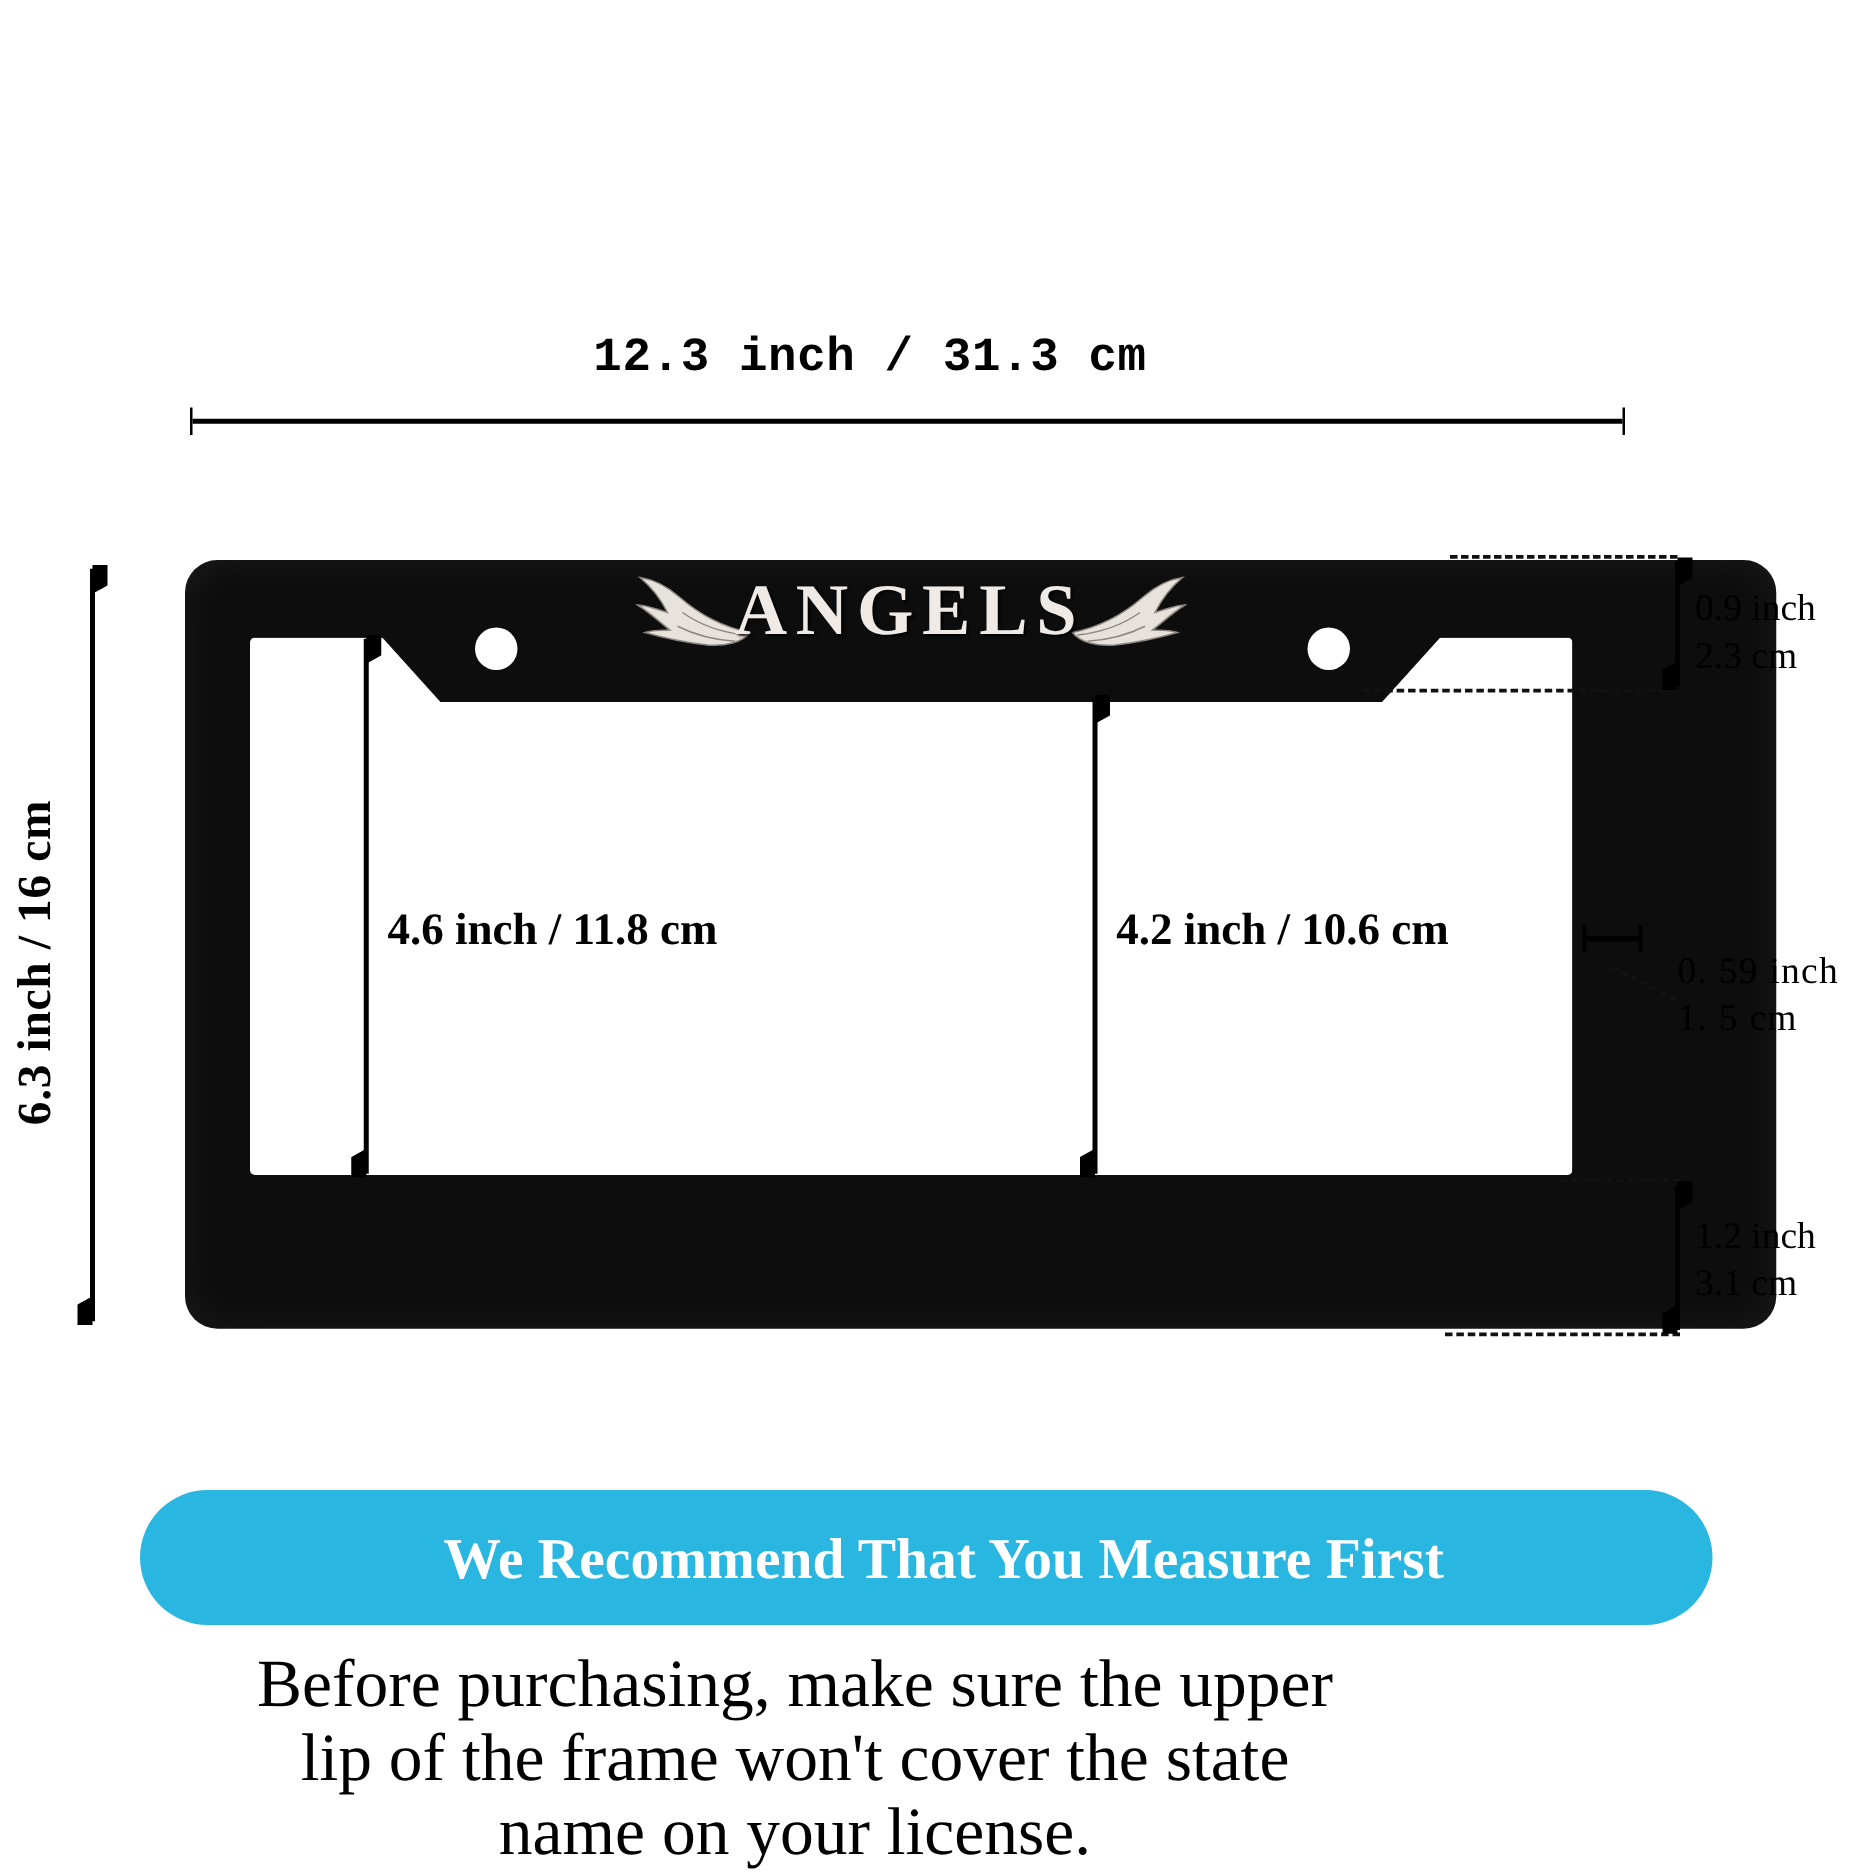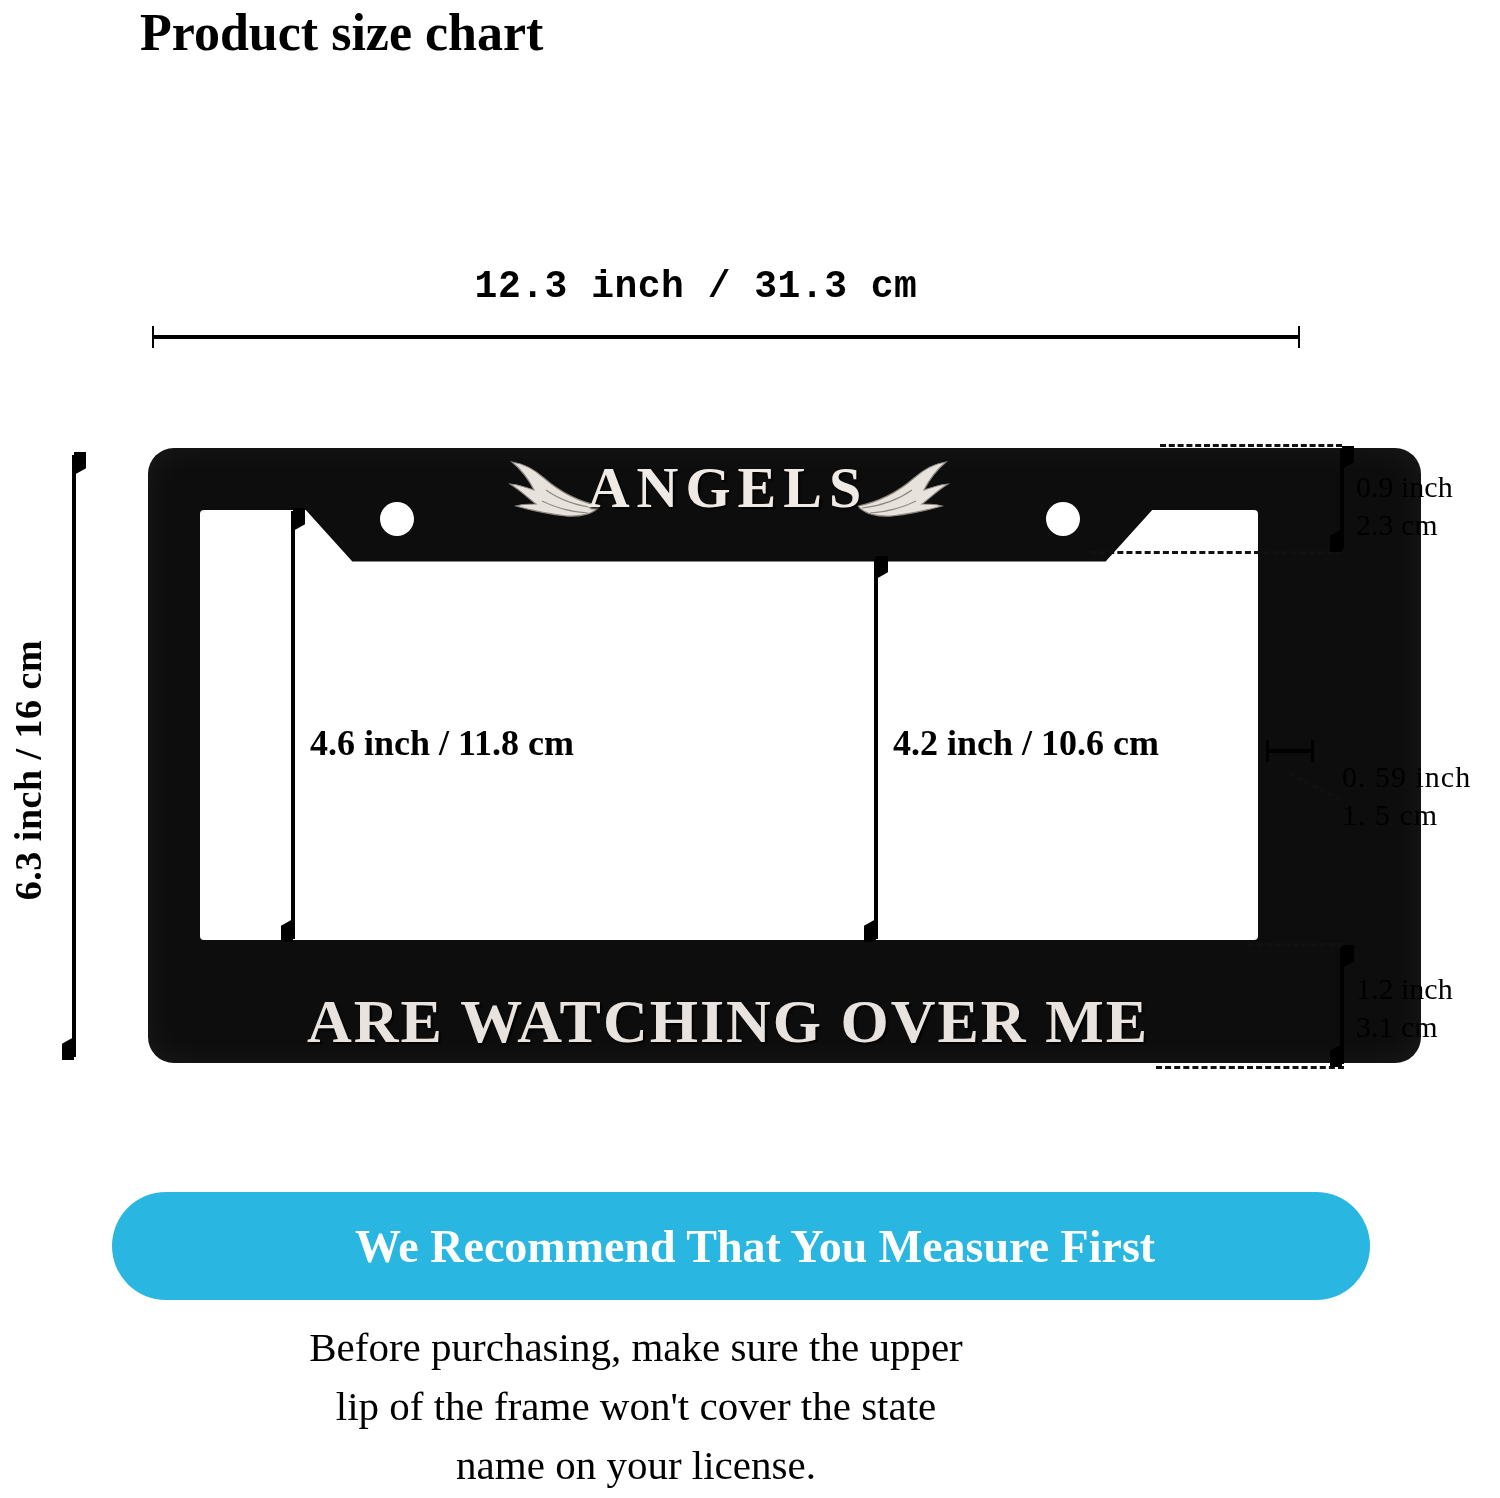--- a/index.html
+++ b/index.html
@@ -240,30 +240,29 @@
   }
 
   
   #footer-note {
     position: absolute;
     left: 0;
     top: 1318px;
     width: 1272px;
     text-align: center;
     font-family: "Liberation Serif", serif;
-    font-size: 41px;
+    font-size: 54px;
     line-height: 59px;
     color: #000;
   }
 </style>
 </head>
 <body>
 
 <div id="header-block">
-  <div id="page-title">Product size chart</div>
 </div>
 
 <div id="top-dim-label">12.3 inch / 31.3 cm</div>
 <svg id="top-dim-arrow" viewBox="0 0 1148 22" preserveAspectRatio="none">
   <defs>
     <marker id="ar-l" markerWidth="10" markerHeight="10" refX="9" refY="5" orient="auto">
       <path d="M9,0 L0,5 L9,10 z" fill="#000"></path>
     </marker>
     <marker id="ar-r" markerWidth="10" markerHeight="10" refX="1" refY="5" orient="auto">
       <path d="M1,0 L10,5 L1,10 z" fill="#000"></path>
@@ -302,21 +301,20 @@
   </svg>
   <svg class="wing" id="wing-right" viewBox="0 0 96 66">
     <g fill="#e8e2dc" stroke="#8d8680" stroke-width="1.2">
       <path d="M92,50 C72,46 52,36 36,22 C28,15 18,8 4,6 C16,16 22,26 26,34 C14,30 8,28 2,28 C12,34 20,42 28,48 C20,48 14,48 8,50 C22,54 40,58 58,60 C72,61 86,58 92,50 Z"></path>
       <path d="M88,52 C70,50 52,44 38,34" fill="none"></path>
       <path d="M80,57 C64,56 48,52 34,45" fill="none"></path>
     </g>
   </svg>
 
   <div id="frame-top-text">ANGELS</div>
-  <div id="frame-bottom-text">ARE WATCHING OVER ME</div>
 </div>
 
 <svg class="inner-dim-arrow" id="inner-dim-left-arrow" viewBox="0 0 24 434" preserveAspectRatio="none">
   <defs>
     <marker id="bv-t" markerWidth="10" markerHeight="10" refX="5" refY="9" orient="auto">
       <path d="M0,9 L5,0 L10,9 z" fill="#000"></path>
     </marker>
     <marker id="bv-b" markerWidth="10" markerHeight="10" refX="5" refY="1" orient="auto">
       <path d="M0,1 L5,10 L10,1 z" fill="#000"></path>
     </marker>

